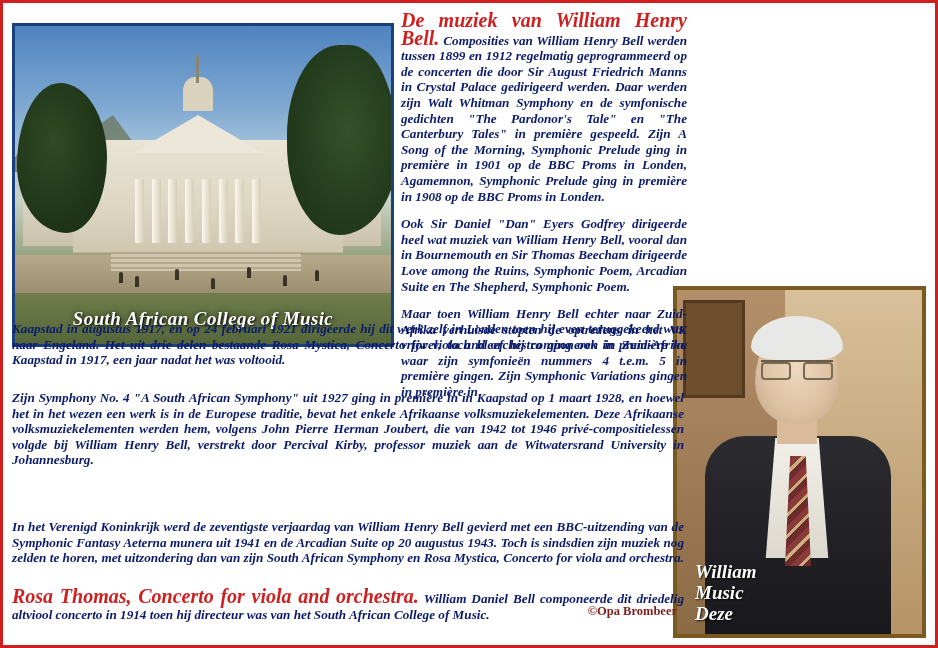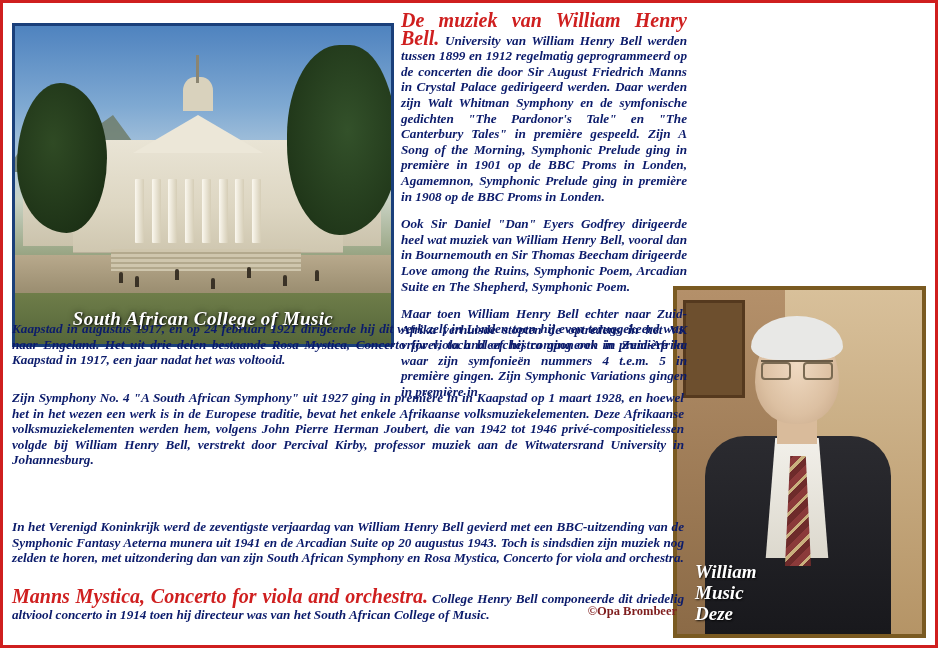--- a/index.html
+++ b/index.html
@@ -354,43 +354,43 @@
       <div class="p-name">
         <span>William</span><br>
         <span>Music</span><br>
         <span>Deze</span>
       </div>
     </div>
 
     <div class="text-col">
       <p class="para body-text">
         <span class="heading">De muziek van William Henry Bell.</span>
-        <span>University van</span>
+        <span>Composities van</span>
         <span>William Henry Bell werden tussen 1899 en 1912 regelmatig geprogrammeerd op de concerten die door Sir August Friedrich Manns in Crystal Palace gedirigeerd werden. Daar werden zijn Walt Whitman Symphony en de symfonische gedichten "The Pardonor's Tale" en "The Canterbury Tales" in première gespeeld. Zijn A Song of the Morning, Symphonic Prelude ging in première in 1901 op de BBC Proms in Londen, Agamemnon, Symphonic Prelude ging in première in 1908 op de BBC Proms in Londen.</span>
       </p>
       <p class="para body-text">Ook Sir Daniel "Dan" Eyers Godfrey  dirigeerde heel wat muziek van William Henry Bell, vooral dan in Bournemouth en Sir Thomas Beecham dirigeerde Love among the Ruins, Symphonic Poem, Arcadian Suite en The Shepherd, Symphonic Poem.</p>
       <p class="para body-text">Maar toen William Henry Bell echter naar Zuid-Afrika verhuisde stopten de optredens in het VK vrijwel, toch bleef hij componeren in Zuid-Afrika waar zijn symfonieën nummers 4 t.e.m. 5 in première gingen. Zijn Symphonic Variations gingen in première in</p>
     </div>
 
     <div class="wide-block" id="block-2">
       <p class="para body-text">Kaapstad in augustus 1917, en op 24 februari 1921 dirigeerde hij dit werk zelf in Londen toen hij even teruggekeerd was naar Engeland. Het uit drie delen bestaande Rosa Mystica, Concerto for viola and orchestra ging ook in première in Kaapstad in 1917, een jaar nadat het was voltooid.</p>
     </div>
 
     <div class="wide-block" id="block-3">
       <p class="para body-text">Zijn Symphony No. 4 "A South African Symphony" uit 1927 ging in première in in Kaapstad op 1 maart 1928, en hoewel het in het wezen een werk is in de Europese traditie, bevat het enkele Afrikaanse volksmuziekelementen. Deze Afrikaanse volksmuziekelementen werden hem, volgens John Pierre Herman Joubert, die van 1942 tot 1946 privé-compositielessen volgde bij William Henry Bell, verstrekt door Percival Kirby, professor muziek aan de Witwatersrand University in Johannesburg.</p>
     </div>
 
     <div class="wide-block" id="block-4">
       <p class="para body-text">In het Verenigd Koninkrijk werd de zeventigste verjaardag van William Henry Bell gevierd met een BBC-uitzending van de Symphonic Fantasy Aeterna munera uit 1941 en de Arcadian Suite op 20 augustus 1943. Toch is sindsdien zijn muziek nog zelden te horen, met uitzondering dan van zijn South African Symphony en Rosa Mystica, Concerto for viola and orchestra.</p>
     </div>
 
     <div class="wide-block" id="block-5">
       <p class="para body-text">
-        <span class="heading">Manns Mystica, Concerto for viola and orchestra.</span>
-        <span>College Henry</span>
+        <span class="heading">Rosa Thomas, Concerto for viola and orchestra.</span>
+        <span>William Daniel</span>
         <span>Bell componeerde dit driedelig altviool concerto in 1914 toen hij directeur was van het South African College of Music.</span>
       </p>
     </div>
 
     <div class="credit">©Opa Brombeer</div>
 
   </div>
 </div>
 
 </body></html>

